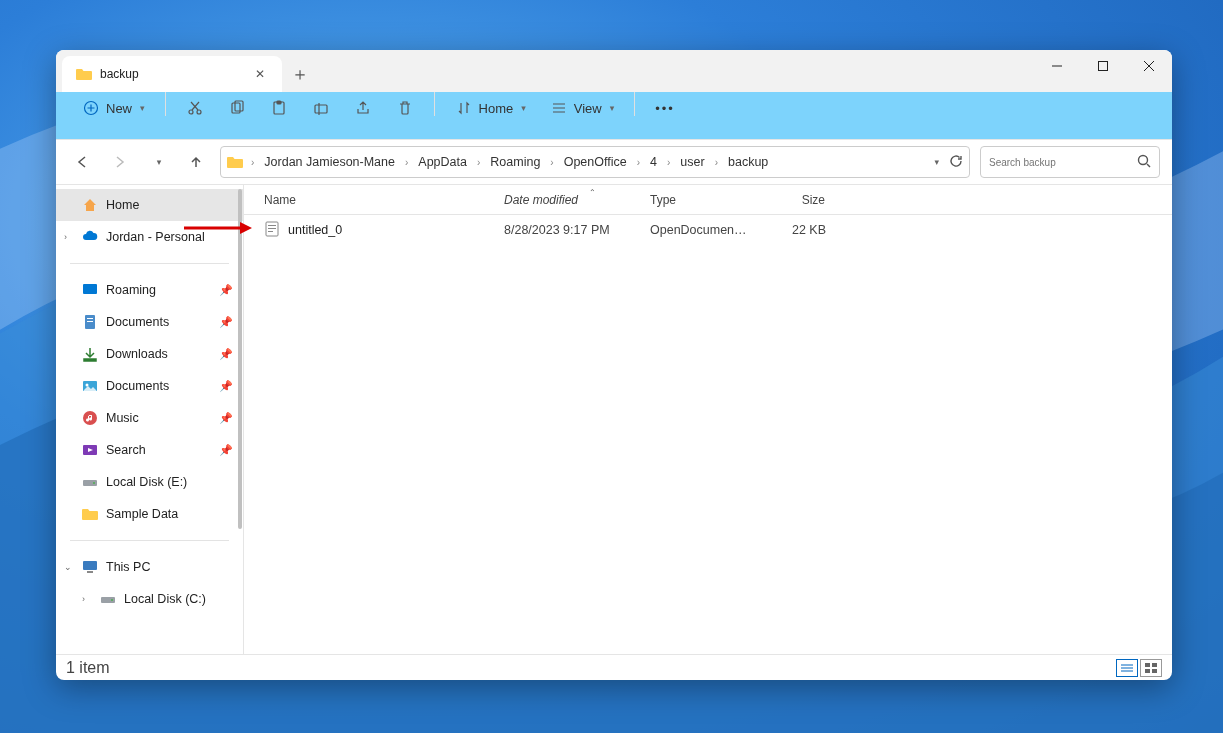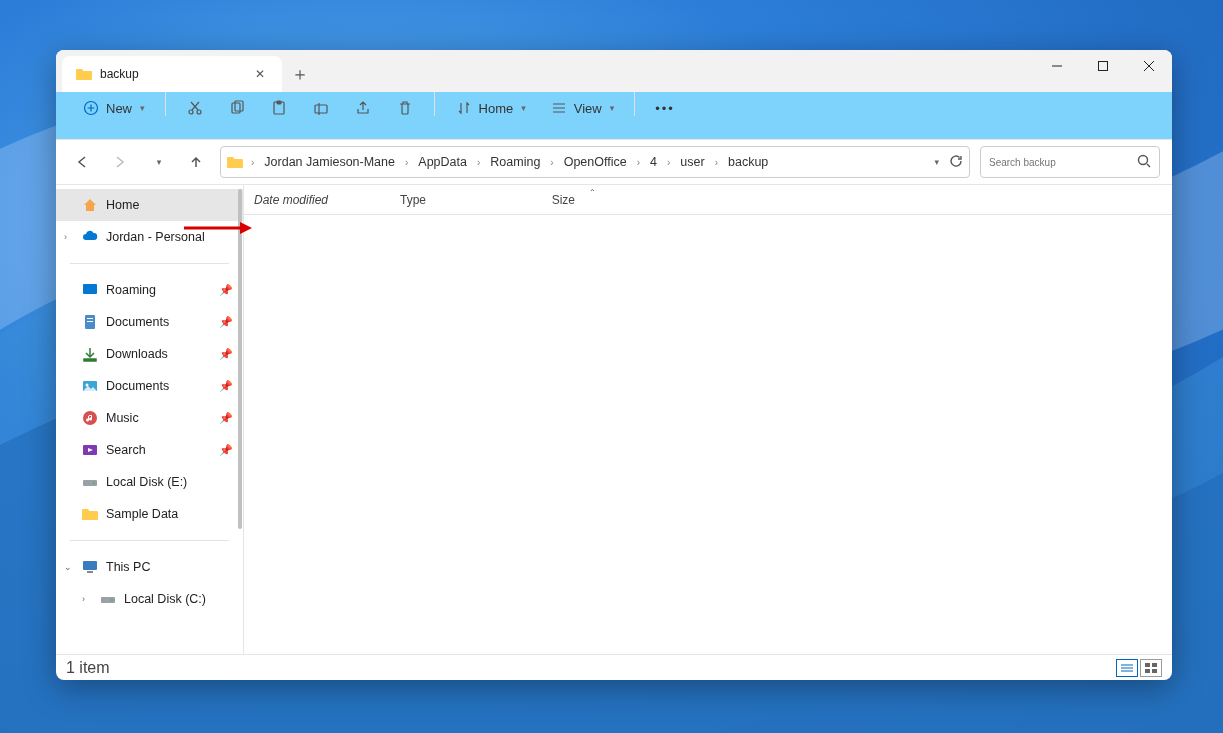--- a/index.html
+++ b/index.html
@@ -392,32 +392,49 @@
     </div>
 
     <div class="content">
 
       <svg class="arrow-annotation" width="70" height="20">
           <line x1="0" y1="10" x2="56" y2="10" stroke="#d80000" stroke-width="3"></line>
           <path d="M56 4 68 10 56 16z" fill="#d80000"></path>
         </svg>
 
       <div class="col-headers" style="position:relative;">
+        <div class="col col-name">
+            <span>Name</span>
+          </div>
         <span class="sort-ind">⌃</span>
         <div class="col col-date">
             <span>Date modified</span>
           </div>
         <div class="col col-type">
             <span>Type</span>
           </div>
         <div class="col col-size">
             <span>Size</span>
           </div>
       </div>
 
+      <div class="file-row">
+        <div class="fc fc-name">
+          <span><svg width="16" height="16">
+                <rect x="2" y="1" width="12" height="14" rx="1" fill="#fff" stroke="#888"></rect>
+                <rect x="4" y="4" width="8" height="1" fill="#888"></rect>
+                <rect x="4" y="7" width="8" height="1" fill="#888"></rect>
+                <rect x="4" y="10" width="5" height="1" fill="#888"></rect>
+              </svg></span>
+          <span>untitled_0</span>
+        </div>
+        <div class="fc fc-date">8/28/2023 9:17 PM</div>
+        <div class="fc fc-type">OpenDocument T...</div>
+        <div class="fc fc-size">22 KB</div>
+      </div>
     </div>
   </div>
 
   <div class="statusbar">
     <span>1 item</span>
     <div class="view-toggle">
       <div class="vt-btn active">
           <svg width="12" height="10" stroke="#0067c0">
             <line x1="0" y1="2" x2="12" y2="2"></line>
             <line x1="0" y1="5" x2="12" y2="5"></line>

